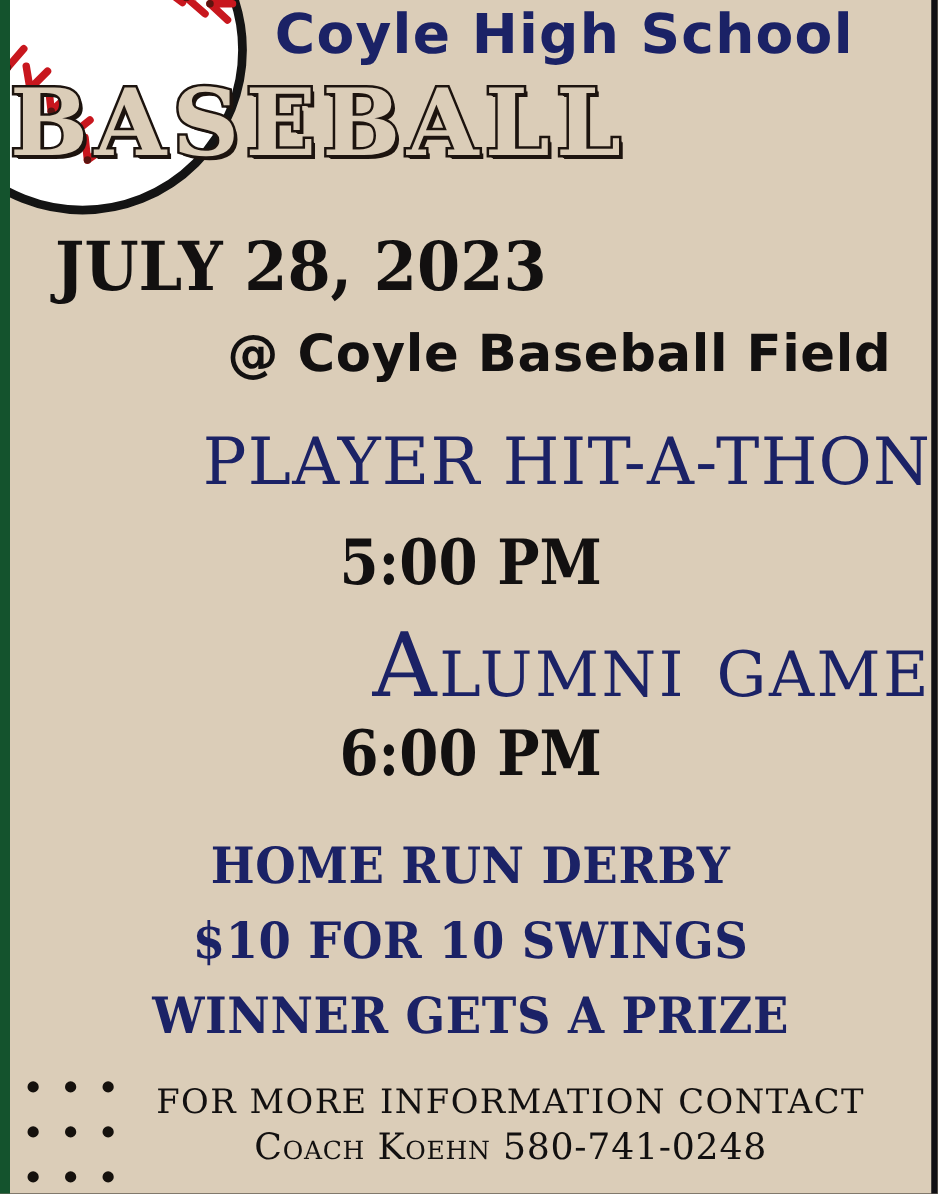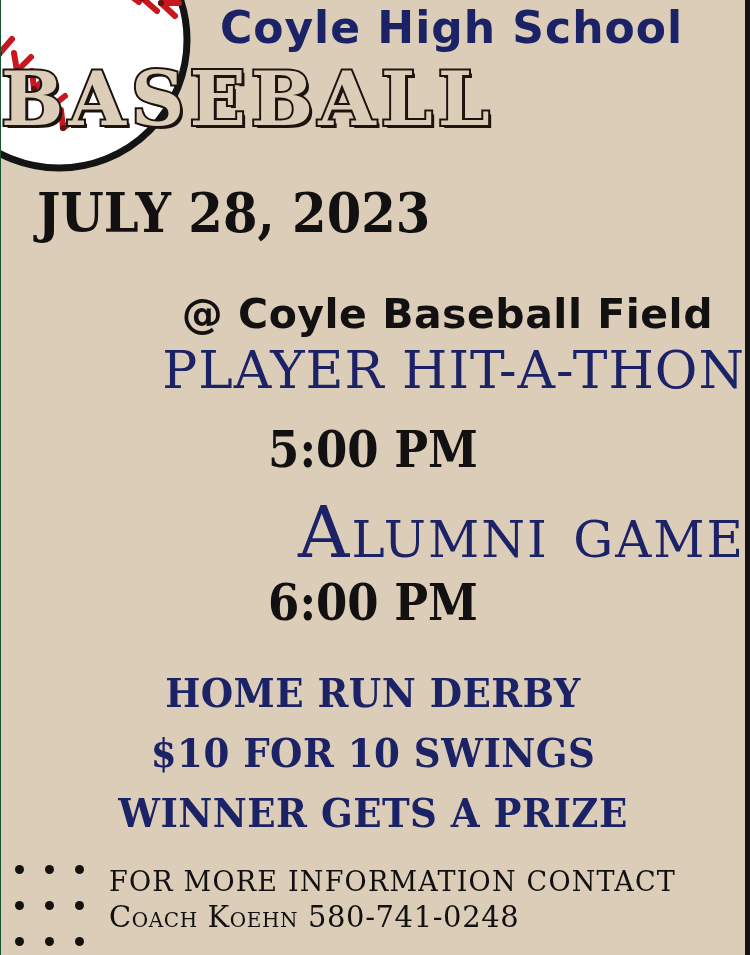--- a/index.html
+++ b/index.html
@@ -11,21 +11,21 @@
     font-family: "Liberation Sans", sans-serif;
   }
 
   #poster {
     position: relative;
     width: 750px;
     height: 955px;
     background: #dbcdb8;
     overflow: hidden;
     box-sizing: border-box;
-    border-left: 1px solid #14532d;
+    border-left: 8px solid #14532d;
     border-right: 5px solid #111014;
   }
 
   
   #baseball {
     position: absolute;
     left: -78px;
     top: -96px;
     width: 272px;
     height: 272px;
@@ -93,21 +93,20 @@
     right: 10px;
     text-align: right;
     padding-right: 22px;
     color: #121010;
     font-family: "DejaVu Sans", sans-serif;
     font-weight: bold;
     font-size: 41px;
     line-height: 1;
     letter-spacing: 0.5px;
     white-space: nowrap;
-    margin-top: 31px;
   }
 
   
   .event-title {
     position: absolute;
     left: 0;
     right: 0;
     text-align: right;
     color: #1b2266;
     font-family: "DejaVu Serif", serif;
@@ -160,20 +159,21 @@
   }
   .derby-line.d1 { top: 673px; }
   .derby-line.d2 { top: 733px; }
   .derby-line.d3 { top: 793px; }
 
   
   .contact-line {
     position: absolute;
     left: 108px;
     right: 44px;
+    text-align: center;
     color: #121010;
     font-family: "DejaVu Serif", serif;
     font-size: 27px;
     line-height: 1;
     letter-spacing: 1.2px;
     white-space: nowrap;
   }
   .contact-line.c1 { top: 868px; }
   .contact-line.c2 {
     top: 903px;

